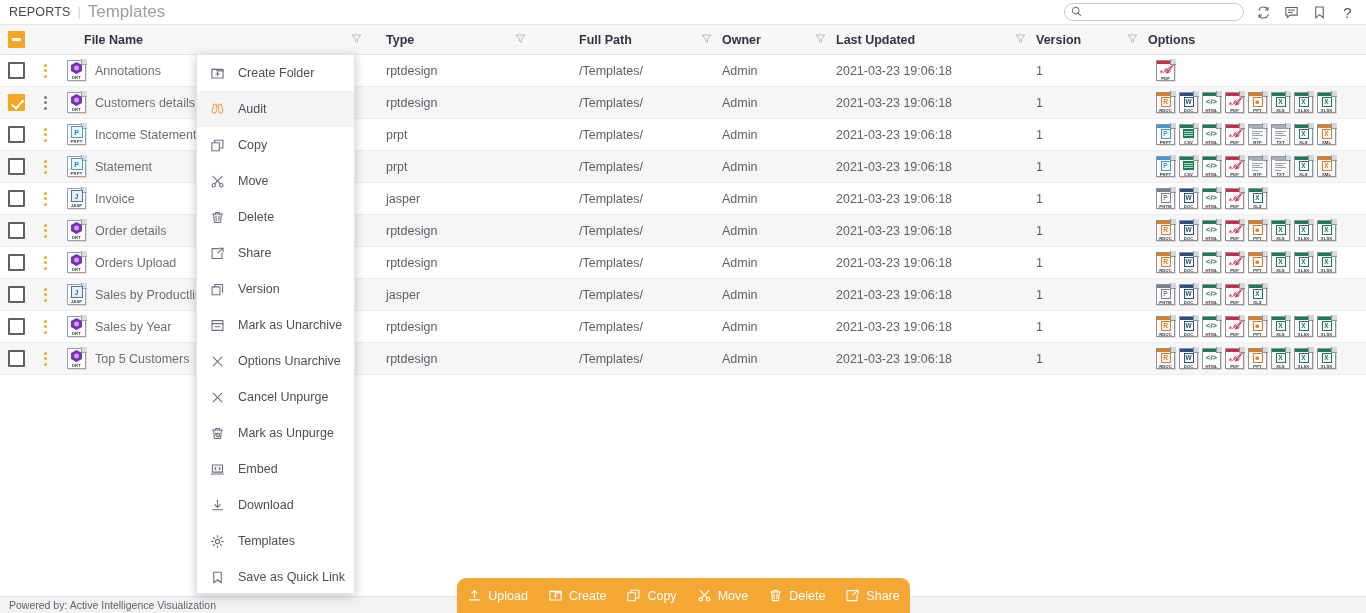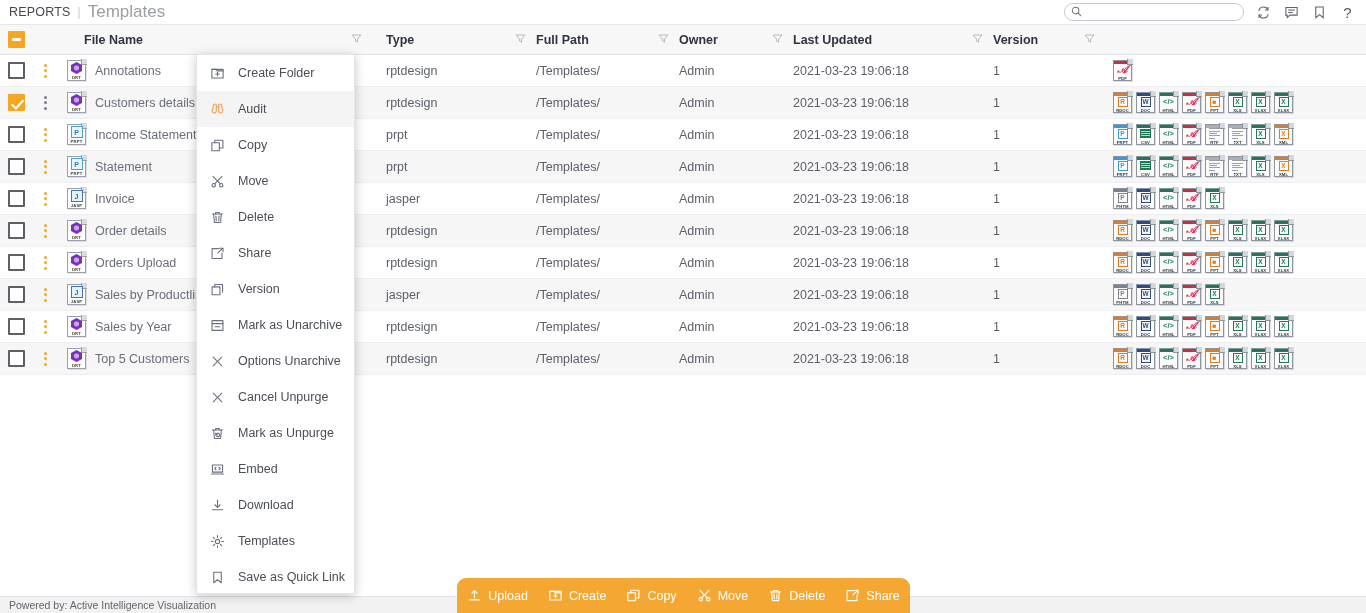--- a/index.html
+++ b/index.html
@@ -50,21 +50,21 @@
   .th {
     font-size: 12.5px; font-weight: bold; color: #2f3440;
     display: flex; align-items: center; height: 30px;
     position: relative;
   }
   .th .filter { position: absolute; right: 8px; top: 50%; transform: translateY(-50%); }
   .col-check  { width: 32px; display:flex; align-items:center; justify-content:center; }
   .col-kebab  { width: 26px; }
   .col-name   { width: 312px; padding-left: 26px; }
   .col-type   { width: 164px; padding-left: 16px; }
-  .col-path   { width: 143px; padding-left: 2px; }
+  .col-path   { width: 143px; padding-left: 2px; margin-left: 43px; }
   .col-owner  { width: 114px; padding-left: 2px; }
   .col-updated{ width: 200px; padding-left: 2px; }
   .col-ver    { width: 112px; padding-left: 2px; }
   .col-opts   { flex: 1; padding-left: 2px; }
 
   .chk-head {
     width: 17px; height: 17px; background: #f5a623; border-radius: 1px;
     display: flex; align-items: center; justify-content: center; cursor: pointer;
   }
   .chk-head .dash { width: 9px; height: 2.5px; background: #fff; border-radius: 1px; }
@@ -292,20 +292,23 @@
         </span>
       </div>
       <div class="th col-ver">
         <span>Version</span>
         <span class="filter">
           <svg width="11" height="11" viewBox="0 0 12 12" fill="none" stroke="#aeb3bd" stroke-width="1">
               <path d="M1.2 2.2h9.6L7.1 6.6v3.4L4.9 8.8V6.6z"></path>
             </svg>
         </span>
       </div>
+      <div class="th col-opts">
+        <span>Options</span>
+      </div>
     </div>
 
     <div id="tbody">
         <div class="row">
           <div class="cell col-check">
             <span class="chk"></span>
           </div>
           <div class="cell col-kebab">
             <span class="kebab">
               <i></i>

